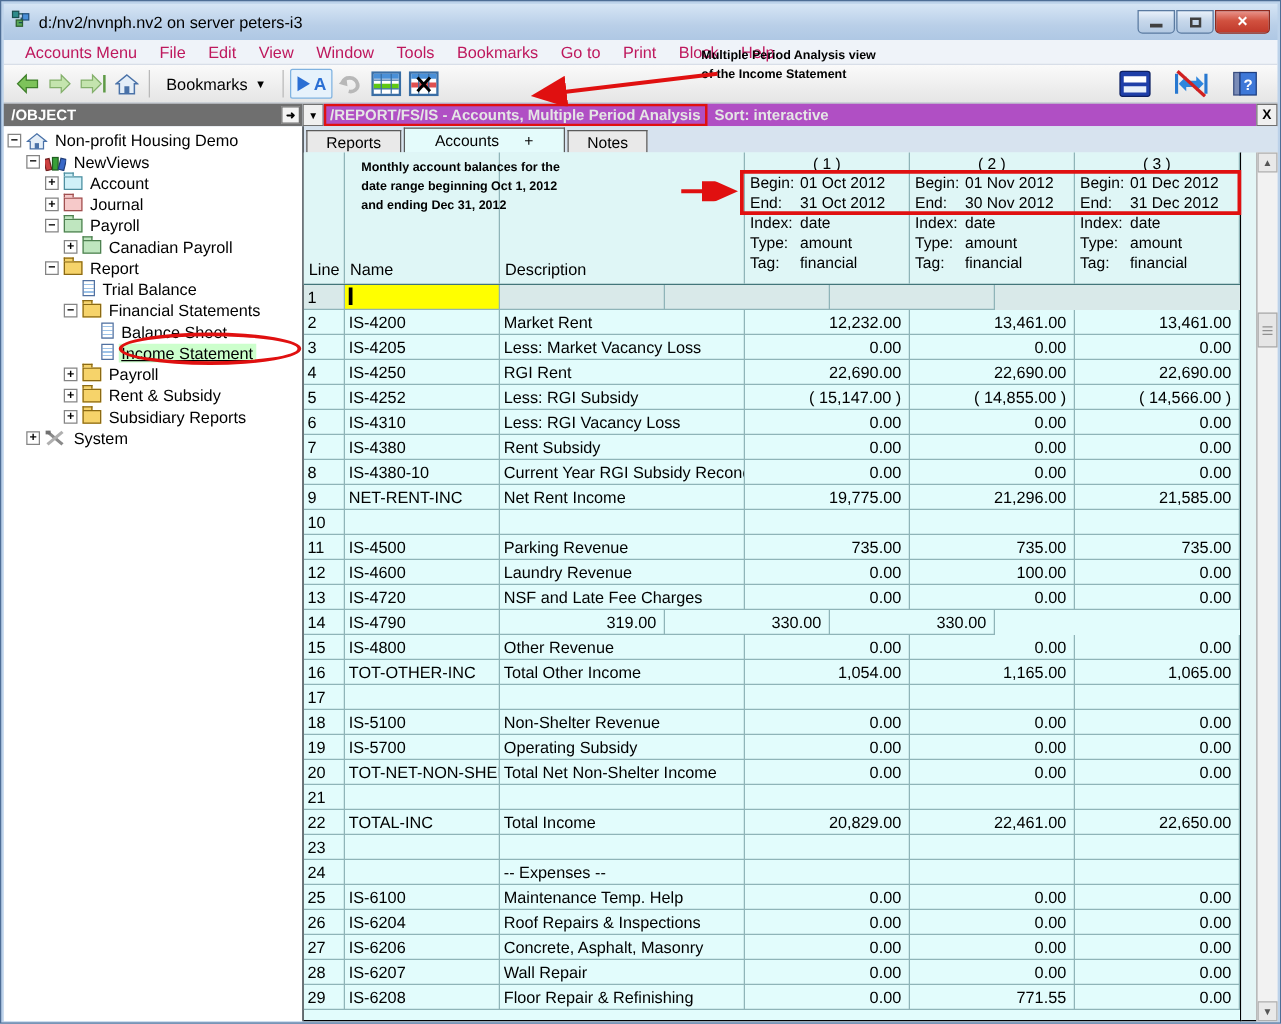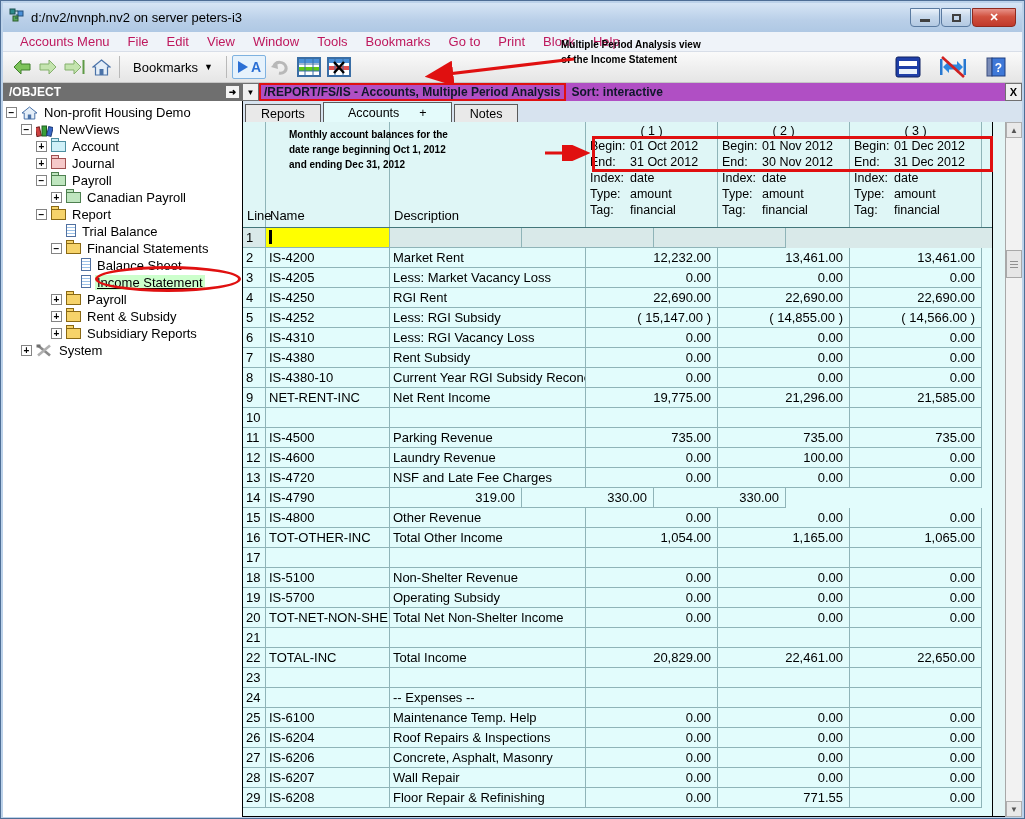--- a/index.html
+++ b/index.html
@@ -31,21 +31,21 @@
   .runA{border:1px solid #7FB2E0;background:#E6F2FC;border-radius:2px;padding:1px 4px;display:flex;align-items:center;gap:2px;}
   .runA .a{color:#2B6FD4;font-weight:bold;font-size:14px;}
   .tool-right{margin-left:auto;display:flex;gap:12px;align-items:center;padding-right:6px;}
 
   
   .pathrow{height:18px;display:flex;align-items:stretch;}
   .objectbar{width:239px;background:#6F6F6F;color:#fff;font-weight:bold;font-size:12px;display:flex;align-items:center;padding:0 2px 0 6px;}
   .objectbar .spacer{flex:1;}
   .sqbtn{width:15px;height:14px;background:#F4F4F4;border:1px solid #707070;font-size:9px;display:flex;align-items:center;justify-content:center;color:#000;align-self:center;}
   .dropbtn{width:17px;background:#F0F0F0;border:1px solid #707070;font-size:8px;display:flex;align-items:center;justify-content:center;}
-  .purplebar{flex:1;background:#B04FC4;color:#0f172a;font-weight:bold;font-size:12px;display:flex;align-items:center;white-space:nowrap;overflow:hidden;}
+  .purplebar{flex:1;background:#B04FC4;color:#e5e5e5;font-weight:bold;font-size:12px;display:flex;align-items:center;white-space:nowrap;overflow:hidden;}
   .path-boxed{border:2px solid #E01010;padding:0 3px;height:100%;display:flex;align-items:center;}
   .sort-label{padding-left:6px;}
   .xbtn{width:17px;background:#F0F0F0;border:1px solid #707070;font-size:11px;font-weight:bold;display:flex;align-items:center;justify-content:center;color:#000;}
 
   
   .content{display:flex;height:716px;}
   .tree{width:239px;background:#fff;padding-top:3px;overflow:hidden;}
   .tree-row{display:flex;align-items:center;height:17px;font-size:13px;white-space:nowrap;}
   .exp{width:11px;height:11px;border:1px solid #848484;background:#fff;margin-right:3px;flex:none;
     display:inline-flex;align-items:center;justify-content:center;font-size:10px;line-height:9px;font-weight:bold;}
@@ -69,21 +69,21 @@
     display:flex;align-items:center;justify-content:center;padding:0 15px;margin-right:2px;}
   .tab.active{height:20px;background:#E4FBFB;width:129px;gap:20px;padding:0 10px;}
   .body-row{flex:1;display:flex;}
   .sheet{width:750px;display:flex;flex-direction:column;background:#E2FCFC;border-right:1px solid #000;border-bottom:1px solid #000;}
   .gap{flex:1;background:#E4F6F6;border-bottom:1px solid #000;}
 
   
   .ghead{display:flex;height:106px;background:#DFF6F6;border-bottom:1px solid #43767A;}
   .hc{border-right:1px solid #8FB4B8;position:relative;font-size:13px;}
   .hc .bottomlab{position:absolute;left:4px;bottom:4px;}
-  .c-line{width:23px;}
+  .c-line{width:33px;}
   .c-name{width:124px;}
   .c-desc{width:196px;}
   .c-p{width:132px;}
   .h-p{width:132px;border-right:1px solid #8FB4B8;font-size:12.5px;padding-top:2px;}
   .ph-num{height:15px;text-align:center;}
   .ph-line{height:16px;display:flex;}
   .ph-lab{width:44px;padding-left:4px;flex:none;}
 
   
   .grows{flex:1;overflow:hidden;}

